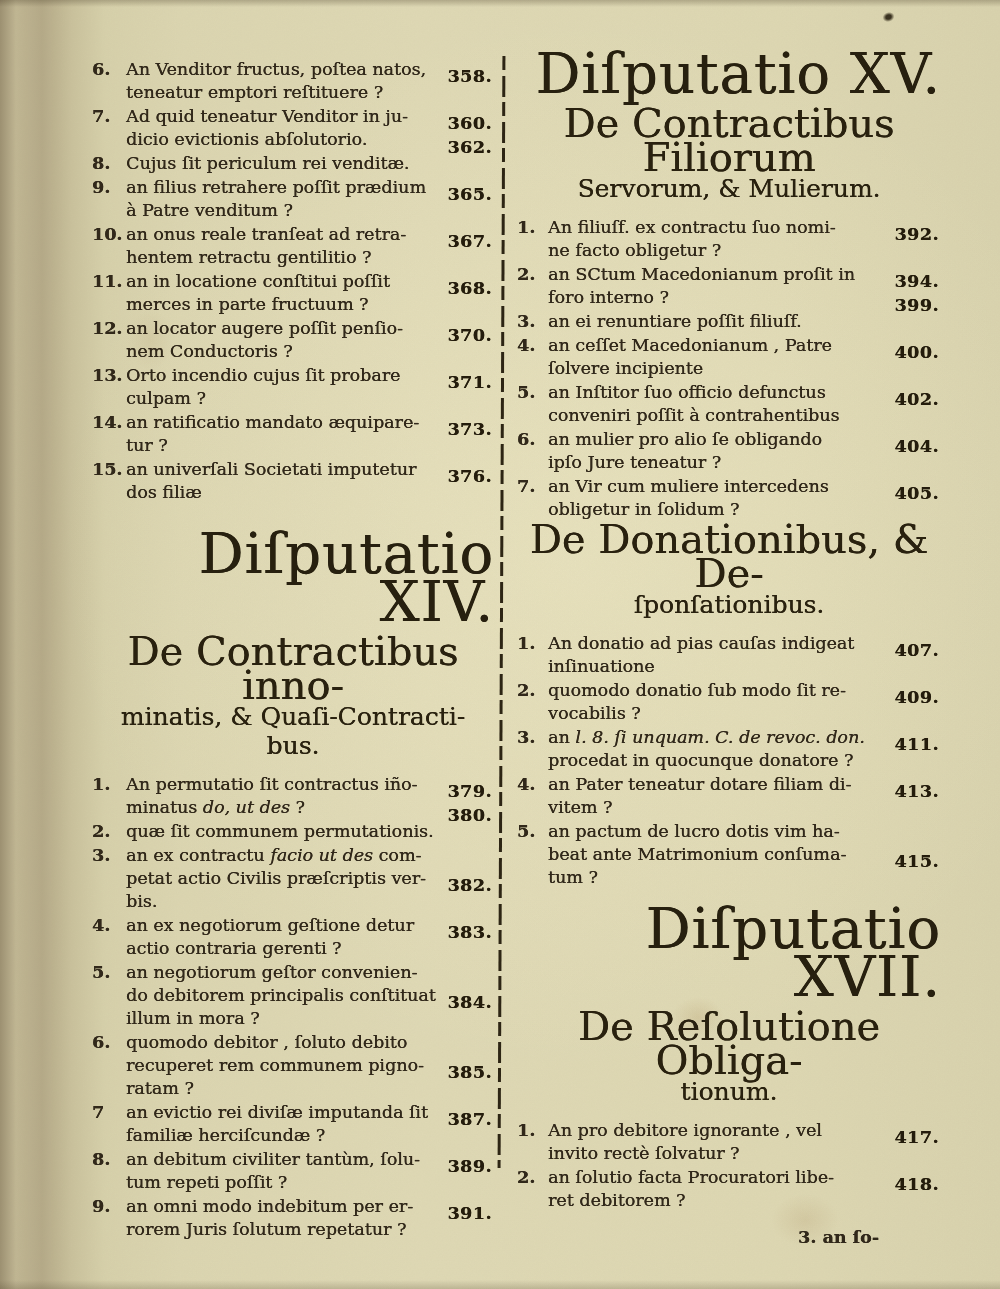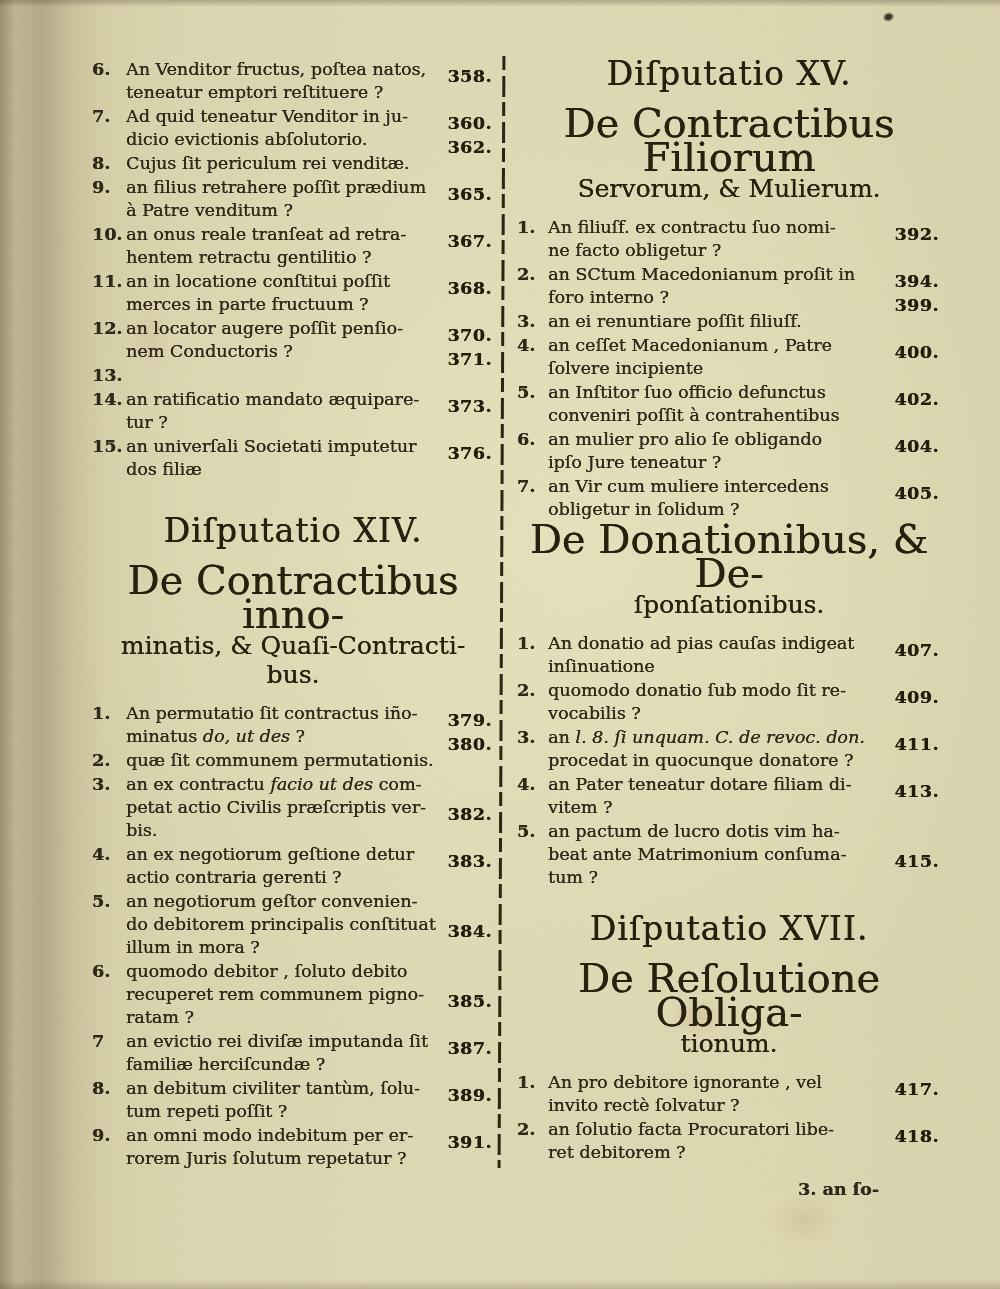--- a/index.html
+++ b/index.html
@@ -22,21 +22,21 @@
       #2d2514 0px, #2d2514 14px, rgba(45,37,20,0) 14px, rgba(45,37,20,0) 20px,
       #2d2514 20px, #2d2514 41px, rgba(45,37,20,0) 41px, rgba(45,37,20,0) 46px);
     transform: rotate(.25deg);
   }
 
   .col { position:absolute; }
   .col-left  { left:92px;  top:58px; width:402px; }
   .col-right { left:517px; top:50px; width:424px; }
 
   .disp-title {
-    font-size:33px; line-height:48px; text-align:center; letter-spacing:1px;
+    font-size:56px; line-height:48px; text-align:right; letter-spacing:1px;
     color:#27200f; text-shadow:.4px 0 0 #27200f;
   }
   .sub1 { font-size:40px; line-height:34px; text-align:center; color:#29210f; text-shadow:.3px 0 0 #29210f; }
   .sub2 { font-size:25px; line-height:29px; text-align:center; white-space:pre-line; color:#29210f; text-shadow:.25px 0 0 #29210f; }
 
   .entries { font-size:17.5px; line-height:23px; }
   .entry { position:relative; display:flex; margin-bottom:1px; text-shadow:.25px 0 0 currentColor; }
   .entry .n { flex:0 0 34px; font-weight:700; }
   .col-right .entry .n { flex-basis:31px; }
   .entry .t { white-space:pre-wrap; padding-right:56px; }
@@ -130,20 +130,22 @@
 
         <div class="entry">
           <span class="n">12.</span>
           <span class="t"><span>an locator augere poſſit penſio-
 nem Conductoris ?</span><em></em><span></span></span>
           <span class="p">370.</span>
         </div>
 
         <div class="entry">
           <span class="n">13.</span>
+          <span class="t"><span>Orto incendio cujus ſit probare
+culpam ?</span><em></em><span></span></span>
           <span class="p">371.</span>
         </div>
 
         <div class="entry">
           <span class="n">14.</span>
           <span class="t"><span>an ratificatio mandato æquipare-
 tur ?</span><em></em><span></span></span>
           <span class="p">373.</span>
         </div>
 

